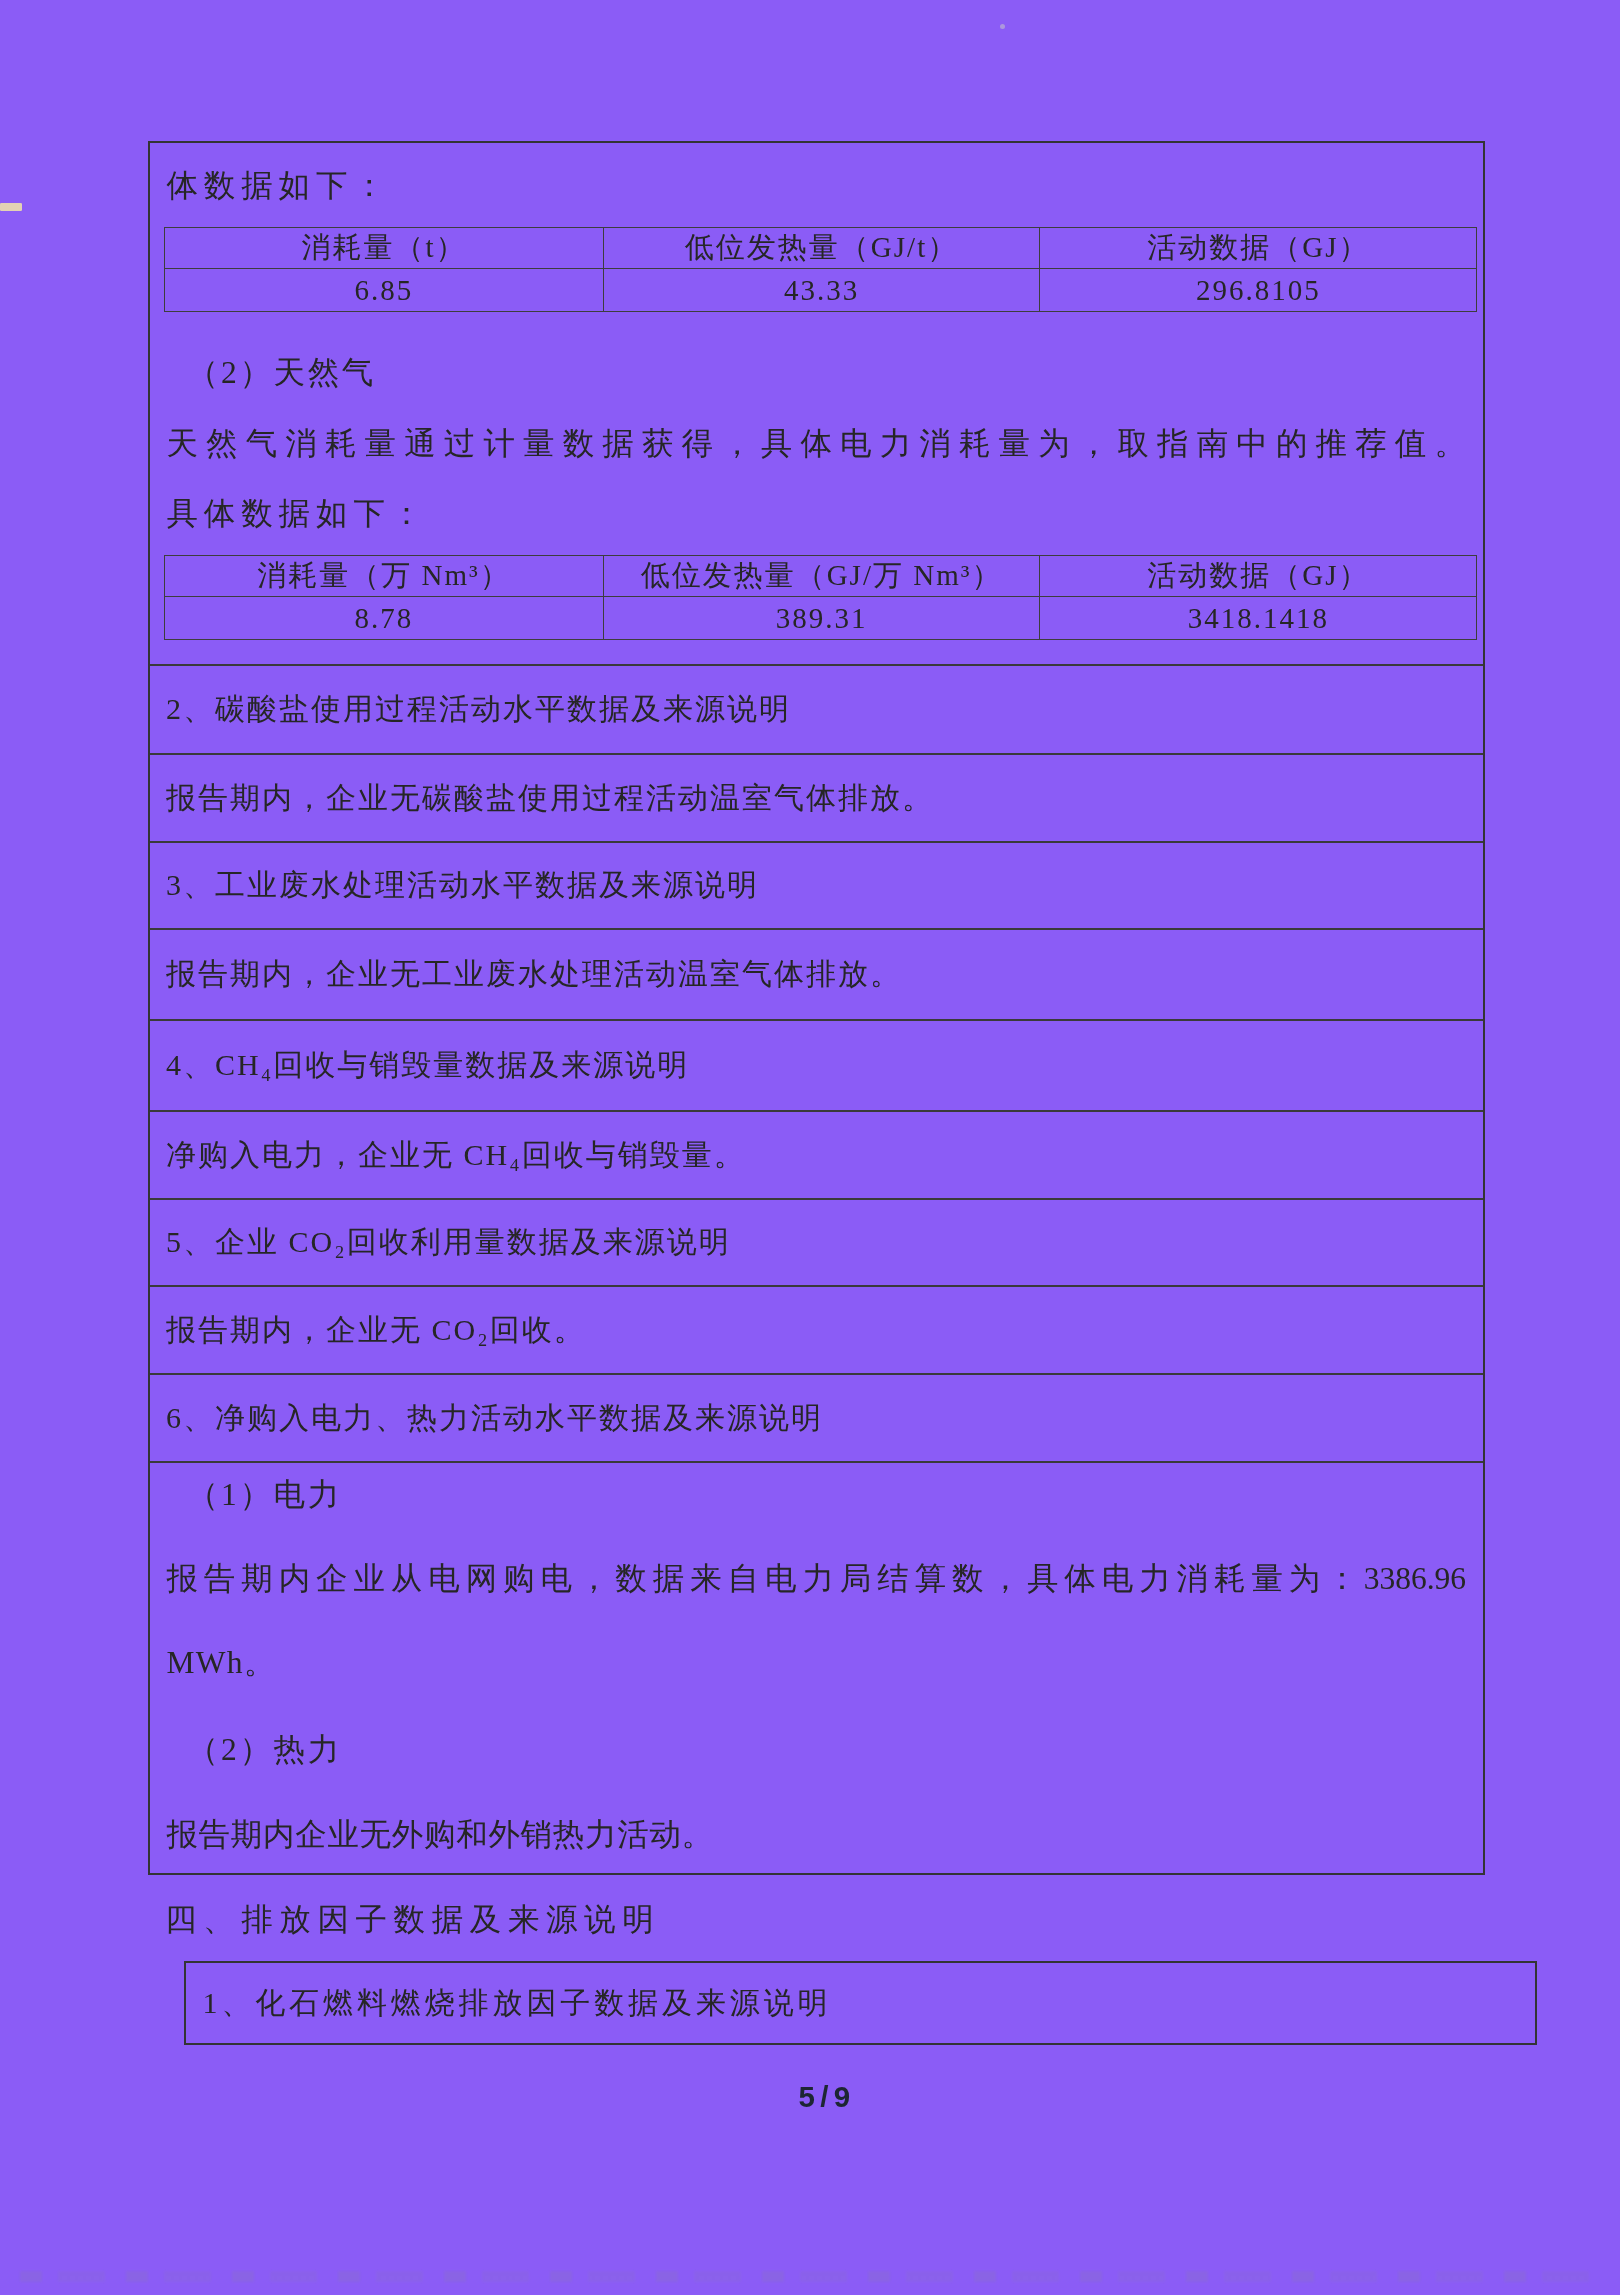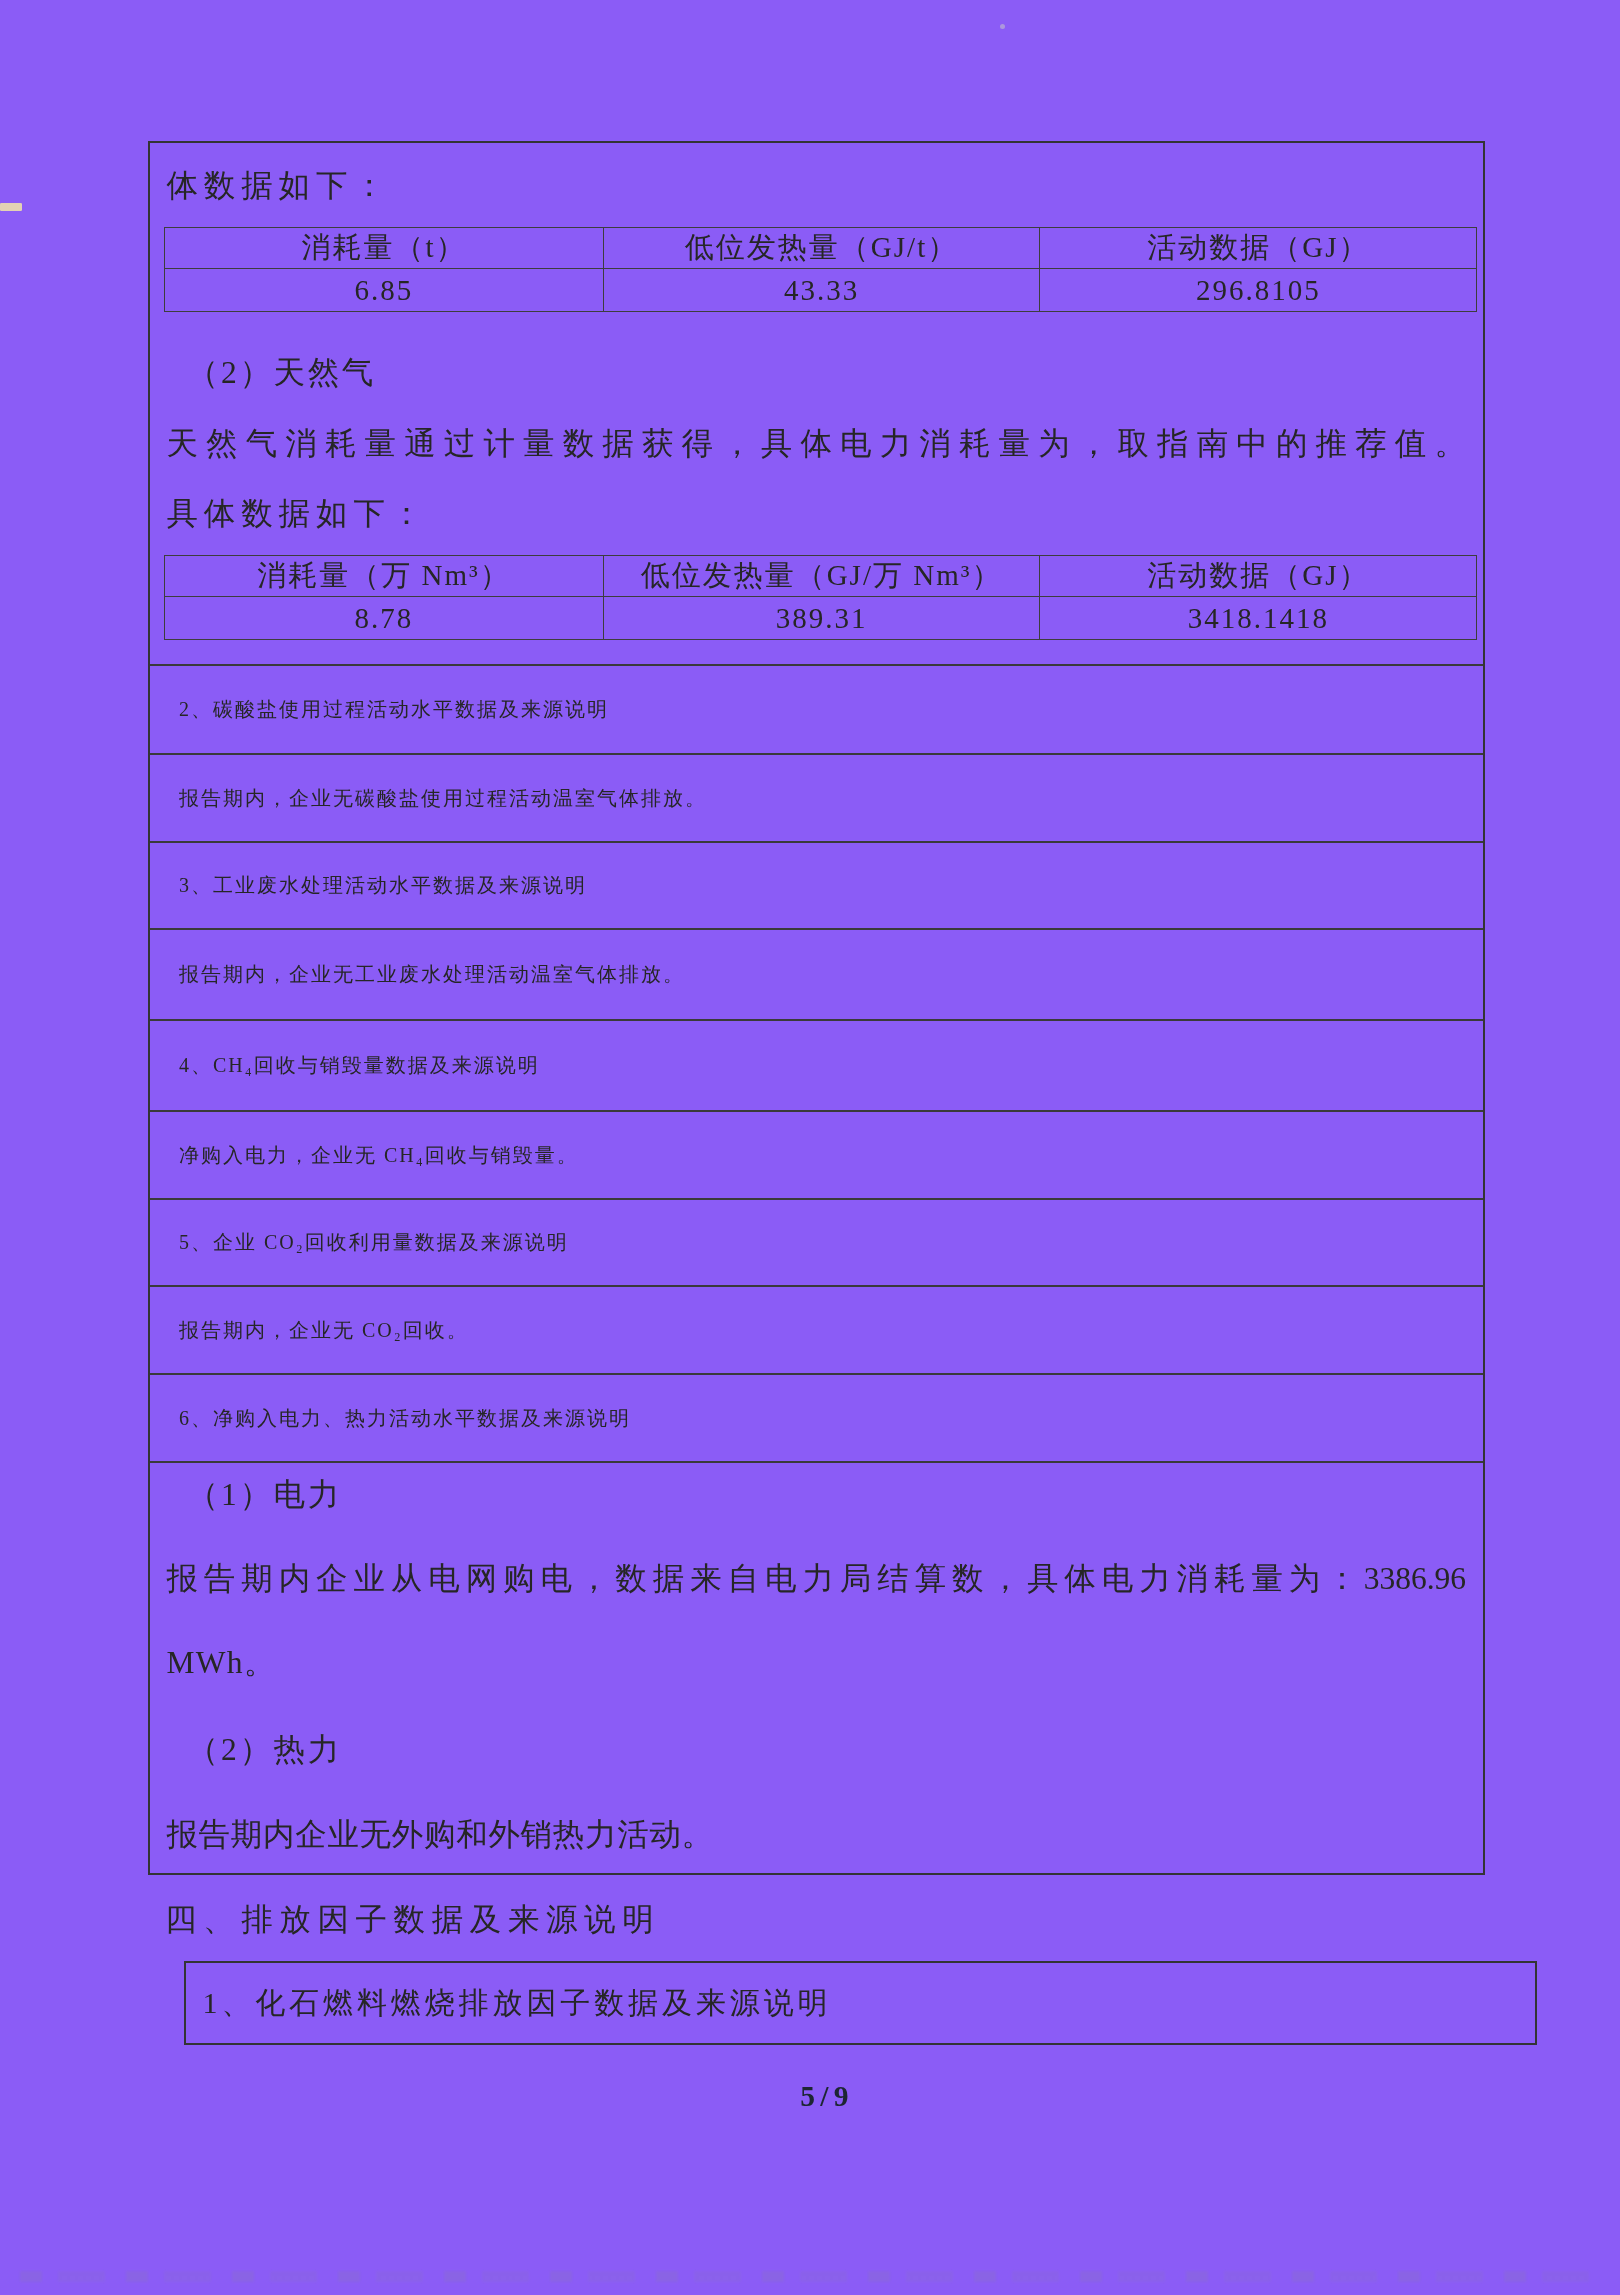--- a/index.html
+++ b/index.html
@@ -21,27 +21,27 @@
   
   table.dt{position:absolute;left:14.4px;width:1313px;border-collapse:collapse;table-layout:fixed;}
   table.dt th,table.dt td{
     border:1.3px solid #3d3d3d;text-align:center;vertical-align:middle;
     font-weight:normal;font-size:29px;letter-spacing:2px;padding:0;
   }
   table.dt tr.hd{height:41px;}
   table.dt tr.vl{height:43px;}
   
   .row{border-bottom:2px solid #3a3a3a;display:flex;align-items:center;
-       padding-left:29px;font-size:20px;letter-spacing:2px;white-space:nowrap;}
+       padding-left:16px;font-size:30px;letter-spacing:2px;white-space:nowrap;}
   .bigrow{position:relative;height:410px;}
   
   .chapter{position:absolute;left:165px;top:1899px;margin:0;font-size:31.5px;letter-spacing:6.6px;white-space:nowrap;}
   
   .pageno{position:absolute;left:748px;top:2080px;width:158px;margin:0;text-align:center;
-          font-family:Liberation Serif, serif;font-weight:bold;
+          font-family:Liberation Sans, sans-serif;font-weight:bold;
           font-size:29.5px;letter-spacing:5.3px;color:#1d2633;}
   
   .art-yellow{position:absolute;left:0;top:203px;width:22px;height:7.9px;background:#f2e6a8;opacity:.85;border-radius:1.3px;}
   .art-dot{position:absolute;left:1000px;top:23.6px;width:5.3px;height:5.3px;background:#c9c9c9;border-radius:50%;opacity:.55;}
   .bottom-ghost{position:absolute;left:19.7px;right:19.7px;top:2271px;height:10.5px;filter:blur(1.3px);opacity:.7;
     background:repeating-linear-gradient(90deg,
       rgba(140,140,140,.22) 0 22px, rgba(0,0,0,0) 22px 38px,
       rgba(140,140,140,.14) 38px 85px, rgba(0,0,0,0) 85px 106px);}
 </style>
 </head>

